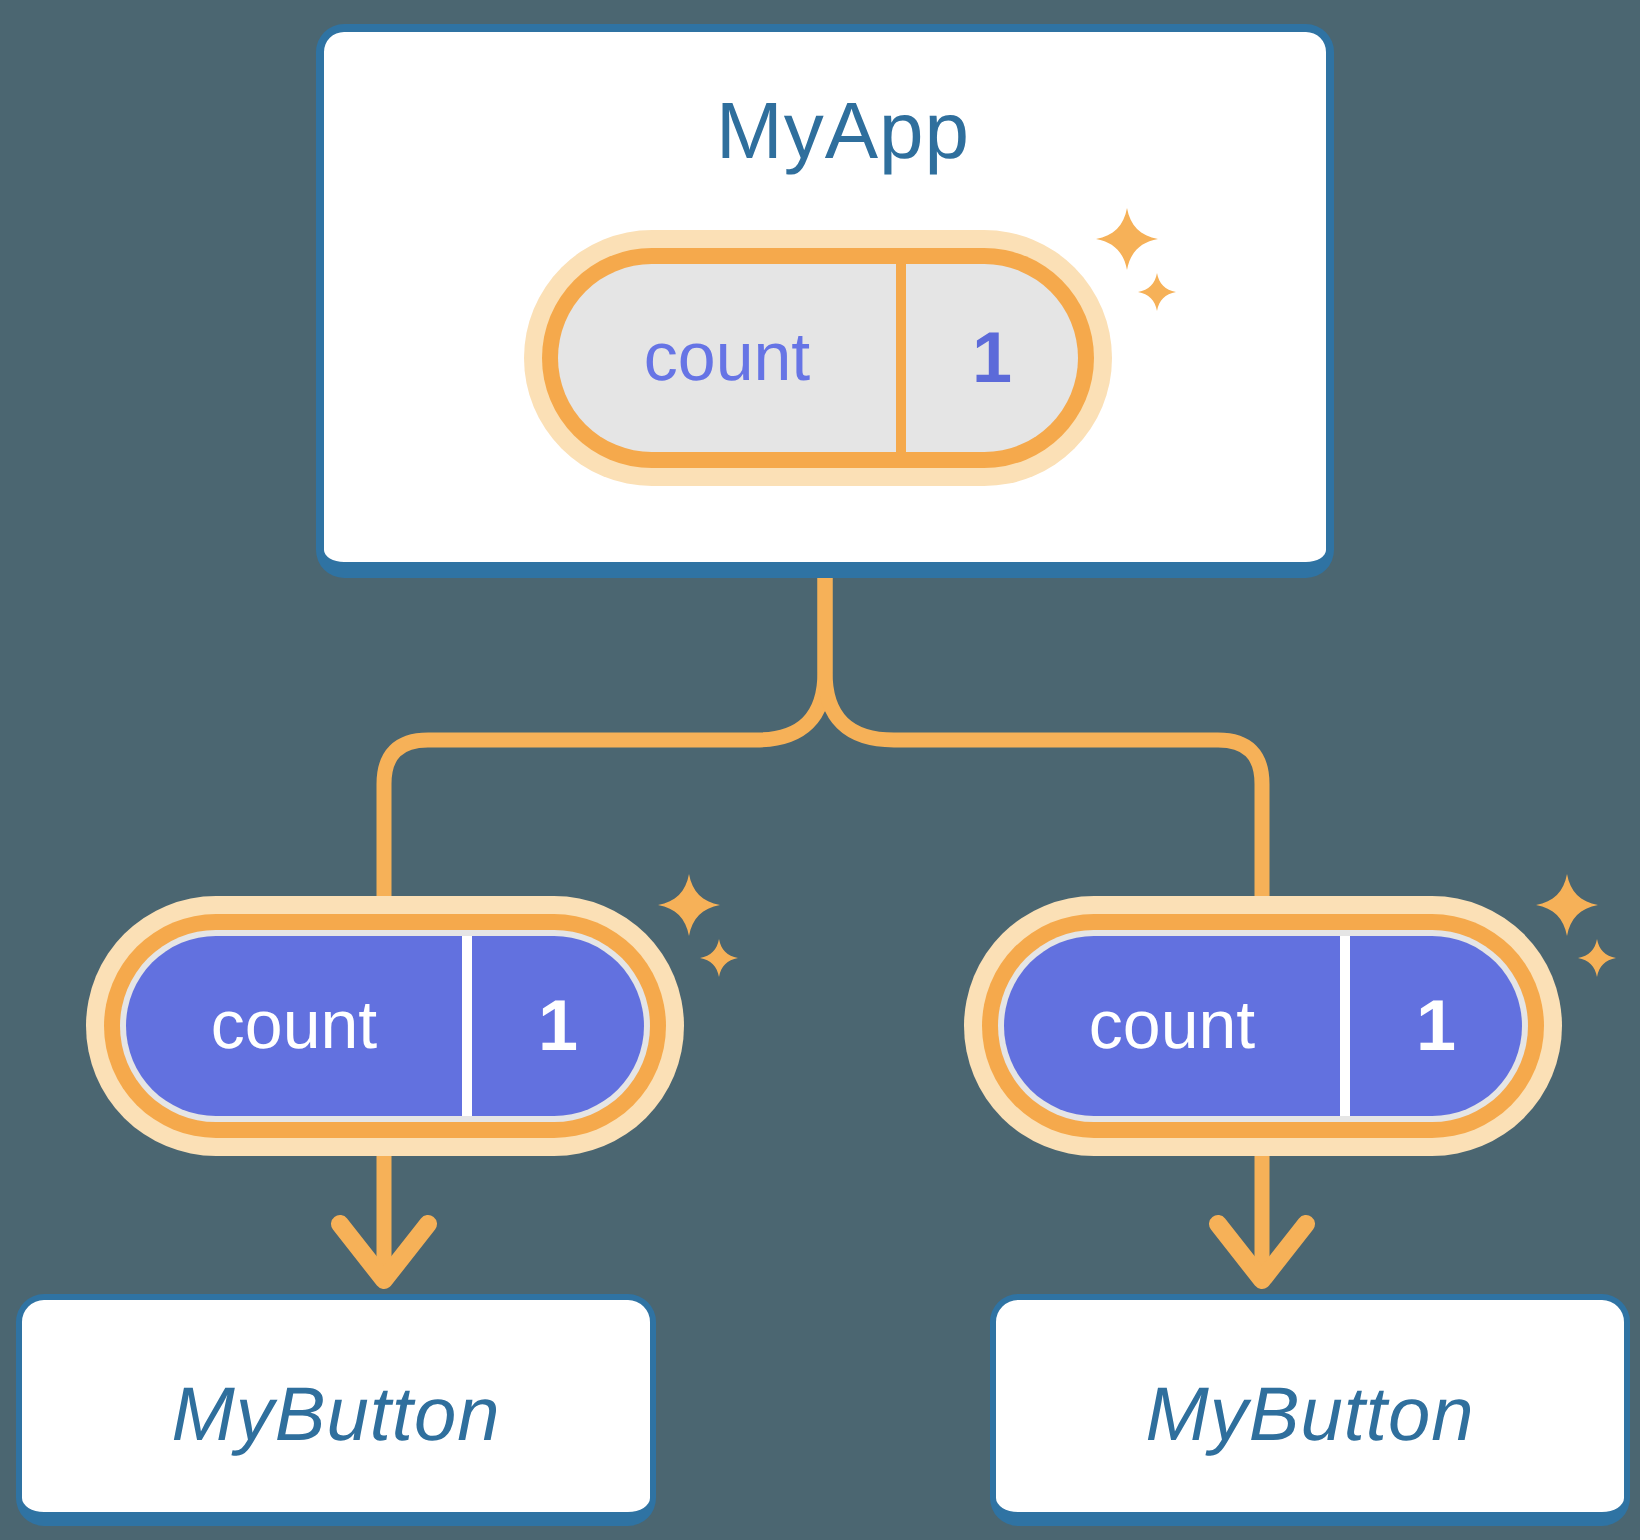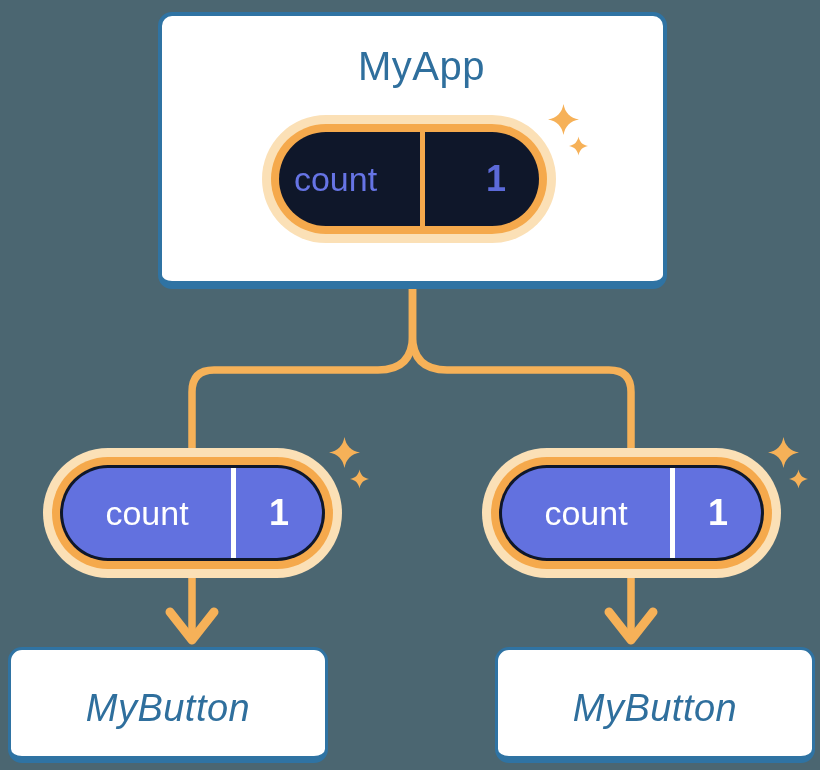--- a/index.html
+++ b/index.html
@@ -62,27 +62,26 @@
   .pill.pill-right { left: 482px; top: 448px; }
 
   .ring {
     background: #F5A94C;           
     border-radius: 999px;
     padding: 8px;
     height: 100%;
     box-sizing: border-box;
   }
   .core {
-    background: #0f172a;
+    background: #e5e5e5;
     border-radius: 999px;
     height: 100%;
     box-sizing: border-box;
     display: flex;
     overflow: hidden;
-    gap: 28px;
   }
   .leaf-core { padding: 3px; }
   .fill {
     background: #6271DF;           
     border-radius: 999px;
     flex: 1;
     display: flex;
     overflow: hidden;
   }
   .sect {

